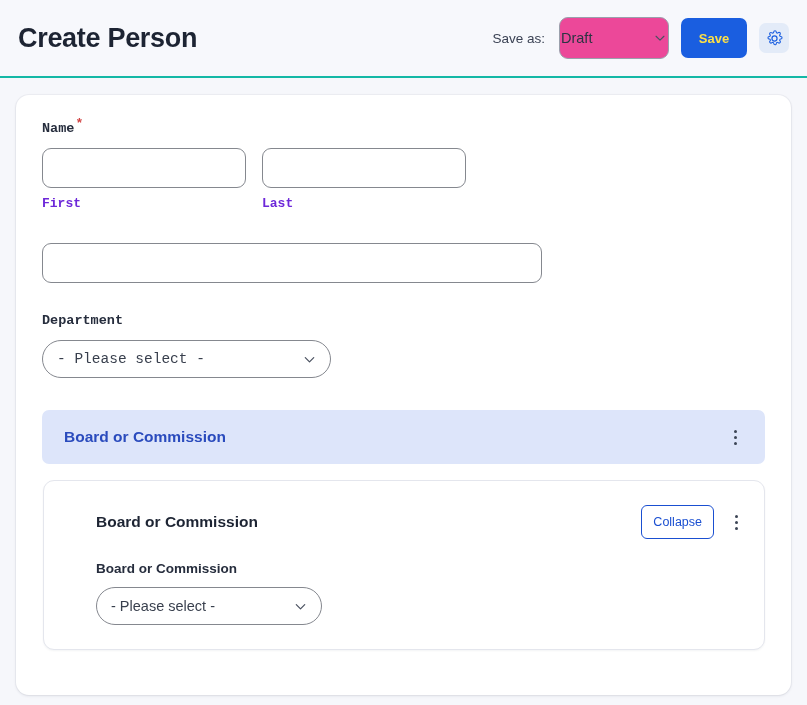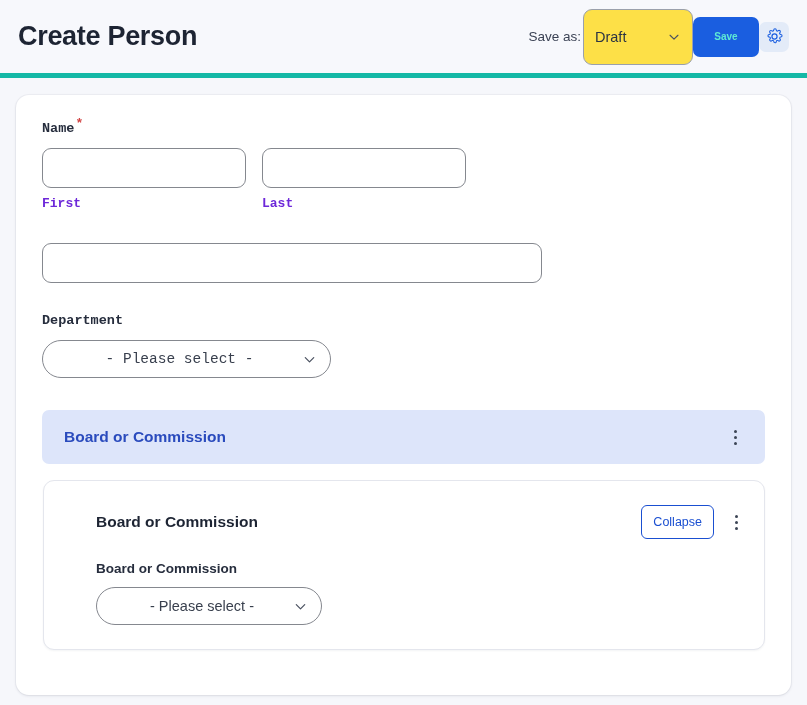--- a/index.html
+++ b/index.html
@@ -15,74 +15,75 @@
     font-family: "Liberation Sans", sans-serif;
     color: #1d2433;
     -webkit-font-smoothing: antialiased;
   }
 
   
   .page-header {
     position: relative;
     height: 78px;
     background: #f7f8fc;
-    border-bottom: 5px solid #14b8a6;
+    border-bottom: 2px solid #14b8a6;
     display: flex;
     align-items: center;
     padding: 0 18px 0 18px;
     justify-content: center;
   }
   .page-title {
     font-size: 27px;
     font-weight: 600;
     letter-spacing: -0.3px;
     color: #1d2433;
     white-space: nowrap;
   }
   .header-actions {
     margin-left: auto;
     display: flex;
     align-items: center;
+    gap: 12px;
   }
   .save-as-label {
     font-size: 13.5px;
     color: #3b4254;
     white-space: nowrap;
     margin-right: 2px;
   }
   .status-select {
     width: 110px;
-    height: 56px;
+    height: 42px;
     border: 1px solid #9aa0ac;
     border-radius: 9px;
-    background: #fde047;
-    display: flex;
-    align-items: center;
-    padding: 0 11px;
+    background: #ec4899;
+    display: flex;
+    align-items: center;
+    padding: 0 1px;
     font-size: 14.5px;
     color: #2c3443;
     cursor: pointer;
   }
   .status-select .sel-value { flex: 1; }
   .chev {
     width: 14px;
     height: 14px;
     flex: none;
     display: block;
   }
   .chev svg { display: block; }
   .save-button {
     height: 40px;
     min-width: 66px;
     padding: 0 17px;
     border: none;
     border-radius: 7px;
     background: #1a5ee0;
-    color: #5eead4;
-    font-size: 10px;
+    color: #fde047;
+    font-size: 13px;
     font-weight: 700;
     font-family: inherit;
     cursor: pointer;
     display: flex;
     align-items: center;
     justify-content: center;
   }
   .gear-button {
     width: 30px;
     height: 30px;
@@ -159,21 +160,21 @@
     border: 1px solid #85888f;
     border-radius: 19px;
     background: #ffffff;
     display: flex;
     align-items: center;
     padding: 0 14px;
     font-size: 14.5px;
     color: #383f4d;
     cursor: pointer;
   }
-  .select-box .sel-value { flex: 1; text-align: center; }
+  .select-box .sel-value { flex: 1; }
   .select-box.narrow { width: 226px; }
 
   
   .section-bar {
     margin-top: 32px;
     background: #dde5fa;
     border-radius: 7px;
     height: 54px;
     display: flex;
     align-items: center;

